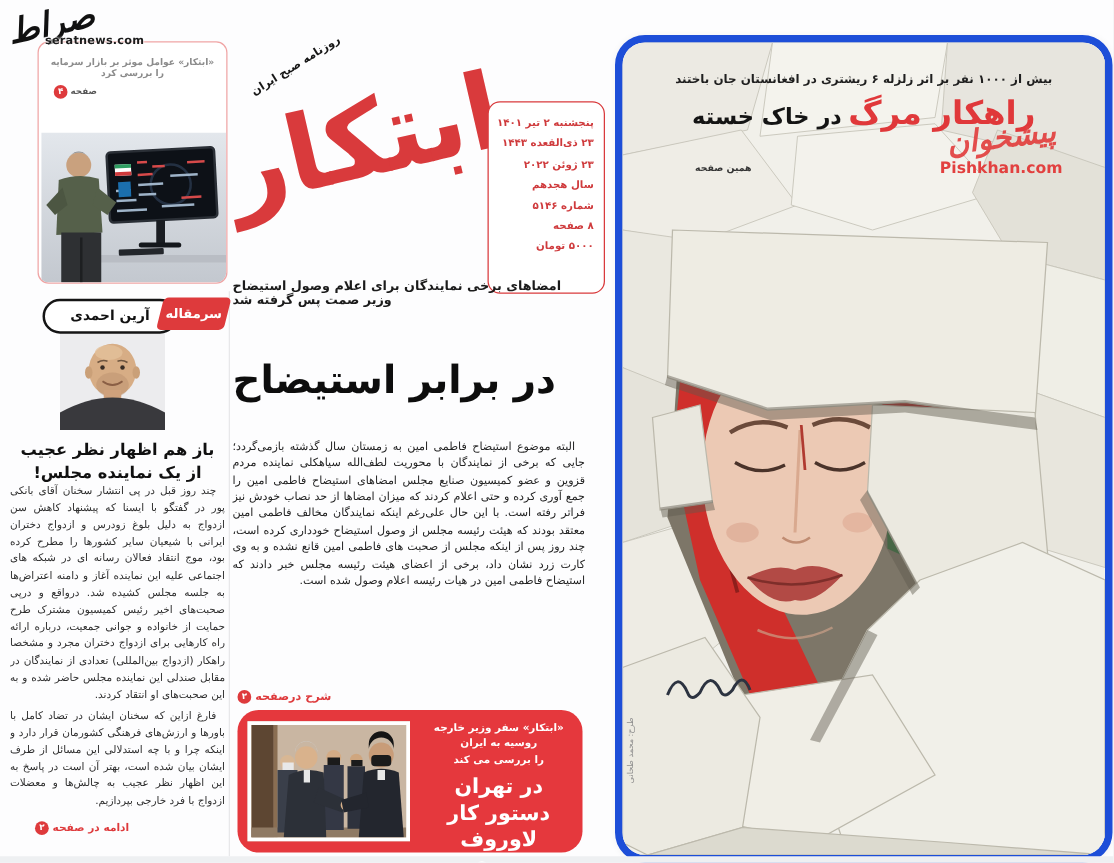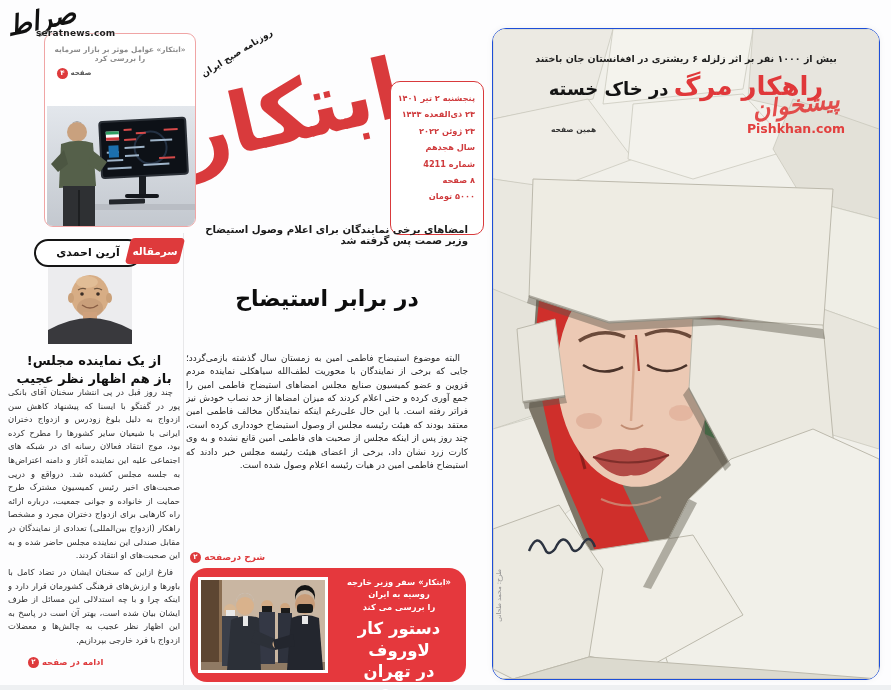--- a/index.html
+++ b/index.html
@@ -7,21 +7,21 @@
         font-family:"DejaVu Sans",sans-serif;direction:rtl;}
   .abs{position:absolute;}
   .fa{direction:rtl;}
   
   .serat-logo{left:4px;top:2px;width:110px;height:46px;z-index:60;}
   .serat-cal{position:absolute;left:2px;top:2px;font-size:27px;font-weight:bold;font-style:italic;
              color:#111;transform:rotate(-12deg);}
   .serat-site{position:absolute;left:32px;top:26px;font-size:9px;font-weight:bold;color:#1c1c1c;
               letter-spacing:.2px;text-shadow:0 0 2px #fff,0 0 2px #fff;direction:ltr;}
   
-  .bourse-box{left:44px;top:33px;width:150px;height:192px;background:#fff;border:1px solid #f0a5a5;
+  .bourse-box{left:30px;top:33px;width:150px;height:192px;background:#fff;border:1px solid #f0a5a5;
               border-radius:9px;overflow:hidden;z-index:5;}
   .bourse-kicker{margin:11px 8px 0;font-size:7.3px;color:#8b8b8b;text-align:center;font-weight:bold;}
   .bourse-headline{margin:4px 6px 0;font-size:14px;font-weight:bold;color:#0e0e0e;text-align:center;}
   .bourse-pageref{margin:5px 12px 0;text-align:left;font-size:7px;color:#555;font-weight:bold;}
   .bourse-photo{position:absolute;left:0;right:0;bottom:0;height:120px;}
   
   .badge{display:inline-block;width:11px;height:11px;border-radius:50%;background:#de3a3c;color:#fff;
          font-size:7px;line-height:11px;text-align:center;vertical-align:middle;font-weight:bold;}
   .badge.white{background:#fff;color:#111;}
   
@@ -41,37 +41,37 @@
   .col-sep{left:183px;top:233px;width:1px;height:452px;background:#e8e8ea;}
   
   .masthead-title{left:188px;top:12px;width:205px;height:200px;display:flex;align-items:center;
                   justify-content:center;pointer-events:none;}
   .masthead-title span{font-size:84px;font-weight:bold;color:#d93a3c;transform:rotate(-13deg);white-space:nowrap;}
   .masthead-sub{left:196px;top:48px;font-size:9px;font-weight:bold;color:#161616;transform:rotate(-32deg);}
   .datebox{left:390px;top:57px;width:94px;height:154px;border:1.5px solid #d93a3c;border-radius:10px;
            background:#fff;padding:8px 8px 0 0;box-sizing:border-box;margin-top:24px;}
   .datebox div{font-size:8.2px;color:#cf3a3c;line-height:2.0;text-align:right;white-space:nowrap;font-weight:bold;}
   
-  .lead-kicker{left:186px;top:224px;width:282px;text-align:right;font-size:10.2px;font-weight:bold;color:#1b1b1b;}
+  .lead-kicker{left:186px;top:224px;width:282px;text-align:left;font-size:10.2px;font-weight:bold;color:#1b1b1b;}
   .lead-h-red{left:186px;top:242px;width:282px;text-align:center;font-size:30px;font-weight:bold;color:#dd3a3c;}
-  .lead-h-black{left:186px;top:286px;width:282px;text-align:center;font-size:22px;font-weight:bold;color:#0d0d0d;
+  .lead-h-black{left:186px;top:286px;width:282px;text-align:left;font-size:31px;font-weight:bold;color:#0d0d0d;
                 letter-spacing:-.5px;}
   .lead-body{left:186px;top:352px;width:282px;height:198px;overflow:hidden;}
   .lead-body p{margin:0 0 2px;font-size:8.9px;line-height:1.5;color:#222;text-align:justify;text-indent:8px;}
   .lead-more{left:190px;top:552px;font-size:9px;color:#de3a3c;font-weight:bold;}
   
   .lavrov-box{left:190px;top:568px;width:276px;height:114px;background:#e5383d;border-radius:17px;z-index:4;}
   .lavrov-photo{position:absolute;left:8px;top:9px;width:130px;height:96px;border:3px solid #fff;
                 box-sizing:border-box;background:#c9b6a2;overflow:hidden;}
   .lavrov-text{position:absolute;right:4px;left:146px;top:8px;bottom:6px;text-align:center;color:#fff;}
   .lavrov-kicker{font-size:8.3px;line-height:1.5;font-weight:bold;}
   .lavrov-h{font-size:16.5px;font-weight:bold;line-height:1.3;margin-top:5px;}
   .lavrov-page{margin-top:6px;font-size:8px;font-weight:bold;}
   
-  .poster{left:492px;top:28px;width:386px;height:650px;border:1px solid #1d4ed8;border-radius:14px;
+  .poster{left:492px;top:28px;width:386px;height:650px;border:6px solid #1d4ed8;border-radius:24px;
           background:#f2f1ec;overflow:hidden;box-shadow:0 0 6px rgba(0,0,0,.05);}
   .poster-kicker{left:0;top:24px;width:100%;text-align:center;font-size:9.5px;font-weight:bold;color:#1f1f1f;z-index:10;}
   .poster-headline{left:0;top:42px;width:100%;text-align:center;z-index:10;white-space:nowrap;}
   .poster-headline .red{font-size:26px;font-weight:bold;color:#e0383a;}
   .poster-headline .black{font-size:18px;font-weight:bold;color:#141414;}
   .poster-pageref{left:58px;top:96px;font-size:7.5px;font-weight:bold;color:#333;z-index:10;}
   .pishkhan{right:34px;top:62px;z-index:11;text-align:center;direction:ltr;}
   .pishkhan .fa-script{display:block;font-size:24px;font-weight:bold;font-style:italic;color:#e2403f;
                        transform:rotate(-7deg);opacity:.92;}
   .pishkhan .en{display:block;font-size:12.5px;font-weight:bold;color:#e2403f;margin-top:2px;}
@@ -160,22 +160,22 @@
       <path d="M0,78 L0,64 Q22,52 42,52 Q62,52 84,64 L84,78 Z" fill="#39393d"></path>
     </svg>
   </div>
   <div class="abs ed-author-pill">
     <span>آرین احمدی</span>
   </div>
   <div class="abs ed-tag">
     <span>سرمقاله</span>
   </div>
   <div class="abs ed-headline fa">
+    <div>باز هم اظهار نظر عجیب</div>
     <div>از یک نماینده مجلس!</div>
-    <div>باز هم اظهار نظر عجیب</div>
   </div>
   <div class="abs ed-body fa">
     <p>چند روز قبل در پی انتشار سخنان آقای بانکی پور در گفتگو با ایسنا که پیشنهاد کاهش سن ازدواج به دلیل بلوغ زودرس و ازدواج دختران ایرانی با شیعیان سایر کشورها را مطرح کرده بود، موج انتقاد فعالان رسانه ای در شبکه های اجتماعی علیه این نماینده آغاز و دامنه اعتراض‌ها به جلسه مجلس کشیده شد. درواقع و درپی صحبت‌های اخیر رئیس کمیسیون مشترک طرح حمایت از خانواده و جوانی جمعیت، درباره ارائه راه کارهایی برای ازدواج دختران مجرد و مشخصا راهکار (ازدواج بین‌المللی) تعدادی از نمایندگان در مقابل صندلی این نماینده مجلس حاضر شده و به این صحبت‌های او انتقاد کردند.</p>
     <p>فارغ ازاین که سخنان ایشان در تضاد کامل با باورها و ارزش‌های فرهنگی کشورمان قرار دارد و اینکه چرا و با چه استدلالی این مسائل از طرف ایشان بیان شده است، بهتر آن است در پاسخ به این اظهار نظر عجیب به چالش‌ها و معضلات ازدواج با فرد خارجی بپردازیم.</p>
     <p>۱- در ازدواج با فرد خارجی اولین مشکل به وجود آمده، مشکلات تفاوت فرهنگی خانواده‌هاست، همه می‌دانیم که ازدواج و پیوند دو انسان متفاوت سخت است. بخشی از این دشواری به یادگیری به پذیرش تفاوت‌ها مربوط می‌شود. وقتی همسرتان را از یک کشور خارجی انتخاب می‌کنید، طبعاً باید با تغییرات بسیار بیشتری کنار بیایید. حقیقت تلخ این است که خانواده و اطرافیان همسرتان هرگز شما را کاملاً در میان خود نخواهند پذیرفت.</p>
   </div>
   <div class="abs ed-continue fa">
     <span>ادامه در صفحه</span>
     <span class="badge">۲</span>
   </div>
@@ -184,21 +184,21 @@
 
   <div class="abs masthead-title">
     <span>ابتکار</span>
   </div>
   <div class="abs masthead-sub">روزنامه صبح ایران</div>
   <div class="abs datebox fa">
     <div>پنجشنبه ۲ تیر ۱۴۰۱</div>
     <div>۲۳ ذی‌القعده ۱۴۴۳</div>
     <div>۲۳ ژوئن ۲۰۲۲</div>
     <div>سال هجدهم</div>
-    <div>شماره 4211</div>
+    <div>شماره ۵۱۴۶</div>
     <div>۸ صفحه</div>
     <div>۵۰۰۰ تومان</div>
   </div>
 
   <div class="abs lead-kicker fa">امضاهای برخی نمایندگان برای اعلام وصول استیضاح وزیر صمت پس گرفته شد</div>
   <div class="abs lead-h-black fa">در برابر استیضاح</div>
   <div class="abs lead-body fa">
     <p>البته موضوع استیضاح فاطمی امین به زمستان سال گذشته بازمی‌گردد؛ جایی که برخی از نمایندگان با محوریت لطف‌الله سیاهکلی نماینده مردم قزوین و عضو کمیسیون صنایع مجلس امضاهای استیضاح فاطمی امین را جمع آوری کرده و حتی اعلام کردند که میزان امضاها از حد نصاب خودش نیز فراتر رفته است. با این حال علی‌رغم اینکه نمایندگان مخالف فاطمی امین معتقد بودند که هیئت رئیسه مجلس از وصول استیضاح خودداری کرده است، چند روز پس از اینکه مجلس از صحبت های فاطمی امین قانع نشده و به وی کارت زرد نشان داد، برخی از اعضای هیئت رئیسه مجلس خبر دادند که استیضاح فاطمی امین در هیات رئیسه اعلام وصول شده است.</p>
   </div>
   <div class="abs lead-more fa">
@@ -241,22 +241,22 @@
           <path d="M92,54 L72,60 L74,70 L94,66 Z" fill="#23262e"></path>
         </g>
       </svg>
     </div>
     <div class="lavrov-text fa">
       <div class="lavrov-kicker">
         <div>«ابتکار» سفر وزیر خارجه روسیه به ایران</div>
         <div>را بررسی می کند</div>
       </div>
       <div class="lavrov-h">
+        <div>در تهران</div>
         <div>دستور کار لاوروف</div>
-        <div>در تهران</div>
       </div>
       <div class="lavrov-page">
         <span>صفحه</span>
         <span class="badge white">۷</span>
       </div>
     </div>
   </div>
 
   <div class="abs poster">
     <svg class="abs" style="left:0;top:0;" width="386" height="650" viewBox="0 0 386 650">

